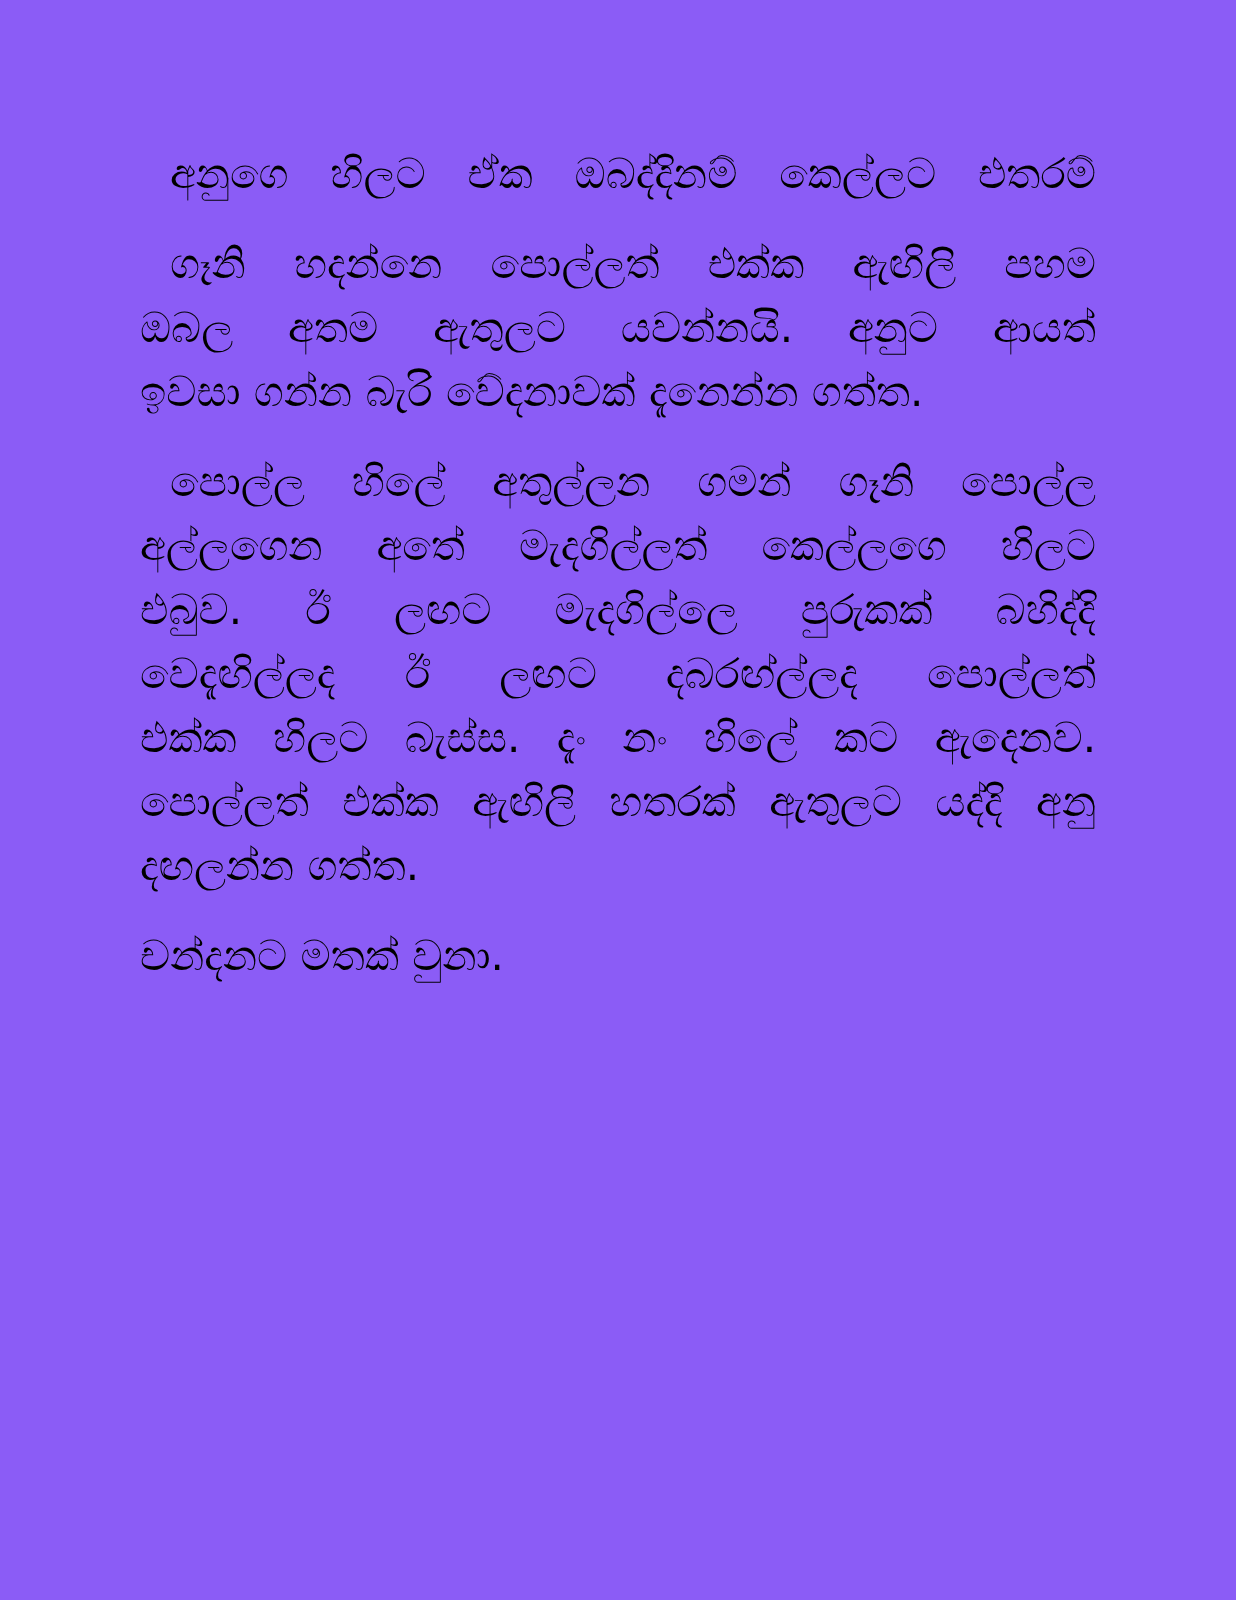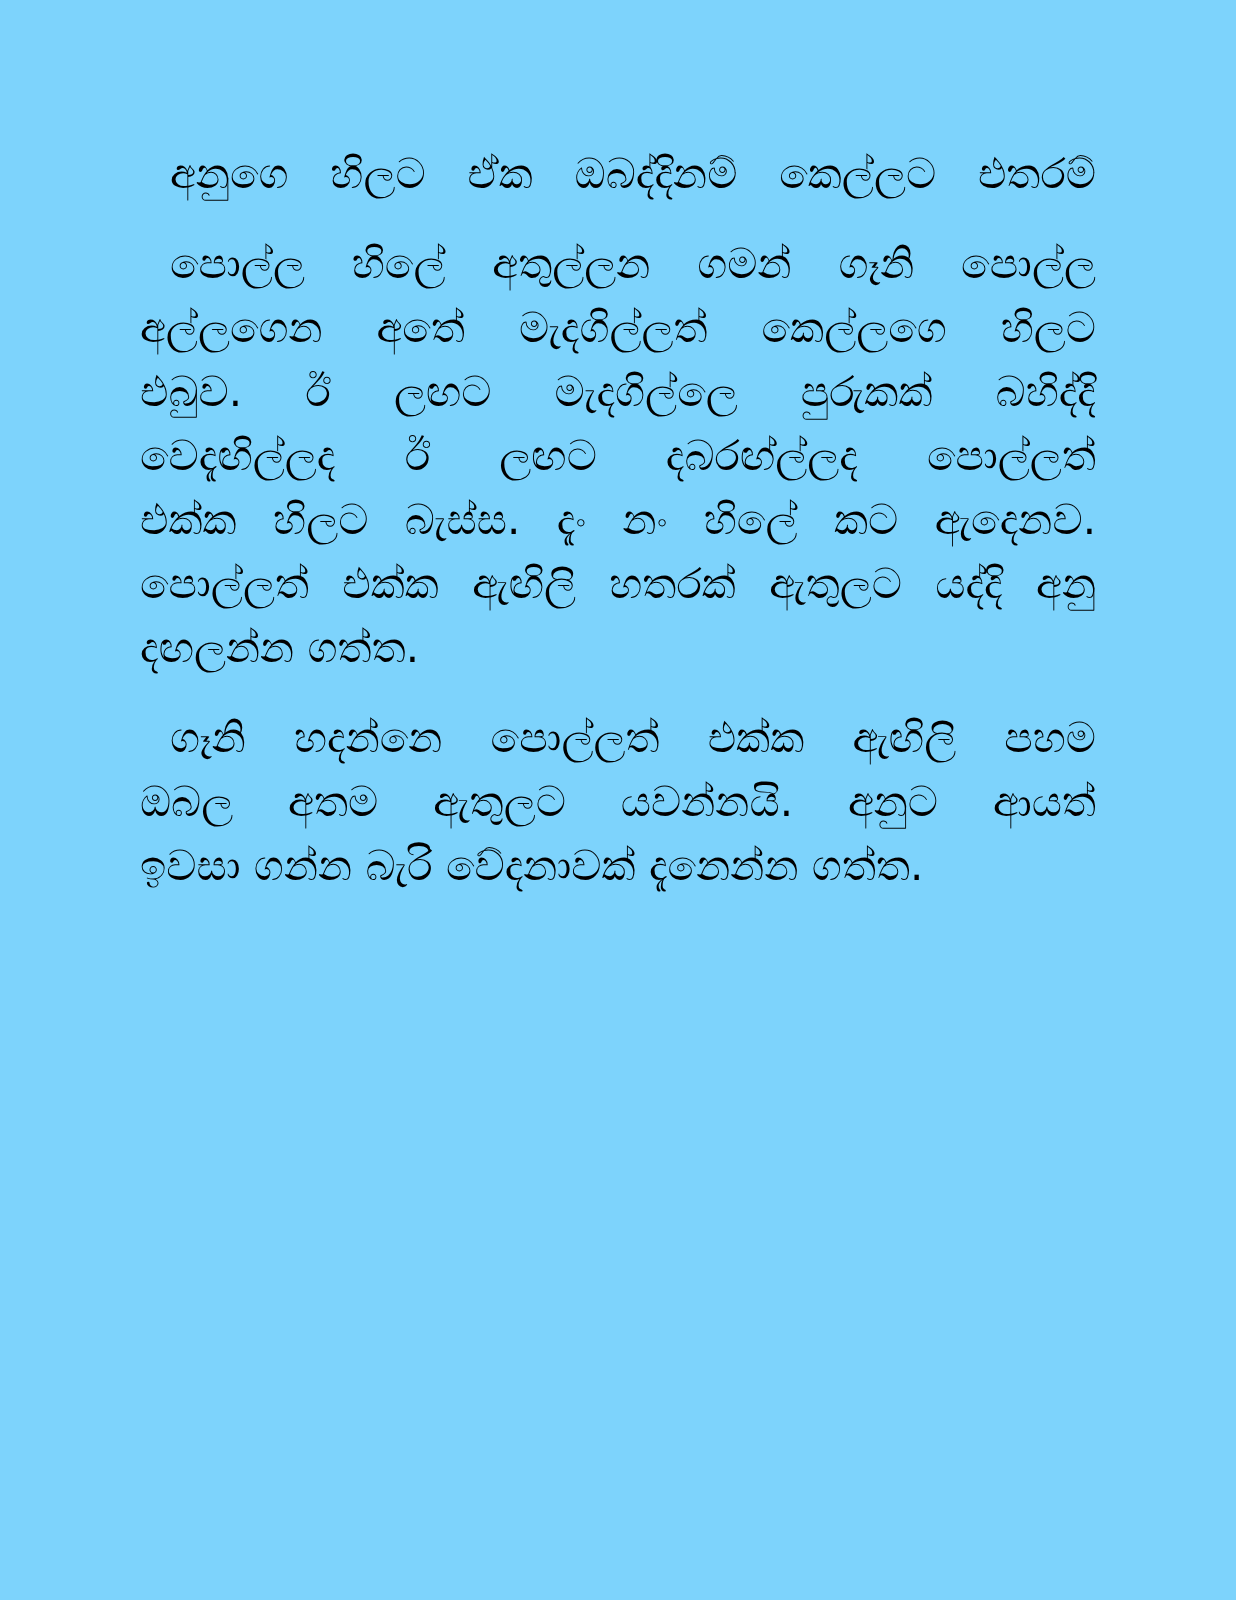--- a/index.html
+++ b/index.html
@@ -13,21 +13,21 @@
     position: relative;
     font-family: "DejaVu Sans", sans-serif;
     color: #000000;
   }
   .page {
     position: absolute;
     top: 0;
     left: 0;
     width: 1236px;
     height: 1600px;
-    background: #7dd3fc;
+    background: #8b5cf6;
     box-sizing: border-box;
     padding: 142px 140px 0 140px;
   }
   .paragraph {
     margin: 0 0 26px 0;
     font-size: 42px;
     line-height: 64px;
     font-weight: 400;
   }
   .text-line {
@@ -45,34 +45,35 @@
 </head>
 <body>
 
 <div class="page">
 
   <div class="paragraph">
     <span class="text-line first justify">අනුගෙ හිලට ඒක ඔබද්දිනම් කෙල්ලට එතරම්</span>
   </div>
 
   <div class="paragraph">
+    <span class="text-line first justify">ගෑනි හදන්නෙ පොල්ලත් එක්ක ඇඟිලි පහම</span>
+    <span class="text-line justify">ඔබල අතම ඇතුලට යවන්නයි. අනුට ආයත්</span>
+    <span class="text-line">ඉවසා ගන්න බැරි වේදනාවක් දැනෙන්න ගත්ත.</span>
+  </div>
+
+  <div class="paragraph">
     <span class="text-line first justify">පොල්ල හිලේ අතුල්ලන ගමන් ගෑනි පොල්ල</span>
     <span class="text-line justify">අල්ලගෙන අතේ මැදගිල්ලත් කෙල්ලගෙ හිලට</span>
     <span class="text-line justify">එබුව. ඊ ලඟට මැදගිල්ලෙ පුරුකක් බහිද්දි</span>
     <span class="text-line justify">වෙදැඟිල්ලද ඊ ලඟට දබරඟ්ල්ලද පොල්ලත්</span>
     <span class="text-line justify">එක්ක හිලට බැස්ස. දැං නං හිලේ කට ඇදෙනව.</span>
     <span class="text-line justify">පොල්ලත් එක්ක ඇඟිලි හතරක් ඇතුලට යද්දි අනු</span>
     <span class="text-line">දඟලන්න ගත්ත.</span>
   </div>
 
   <div class="paragraph">
-    <span class="text-line first justify">ගෑනි හදන්නෙ පොල්ලත් එක්ක ඇඟිලි පහම</span>
-    <span class="text-line justify">ඔබල අතම ඇතුලට යවන්නයි. අනුට ආයත්</span>
-    <span class="text-line">ඉවසා ගන්න බැරි වේදනාවක් දැනෙන්න ගත්ත.</span>
   </div>
 
   <div class="paragraph">
-  </div>
-
-  <div class="paragraph">
+    <span class="text-line">චන්දනට මතක් වුනා.</span>
   </div>
 
 </div>
 
 </body></html>

